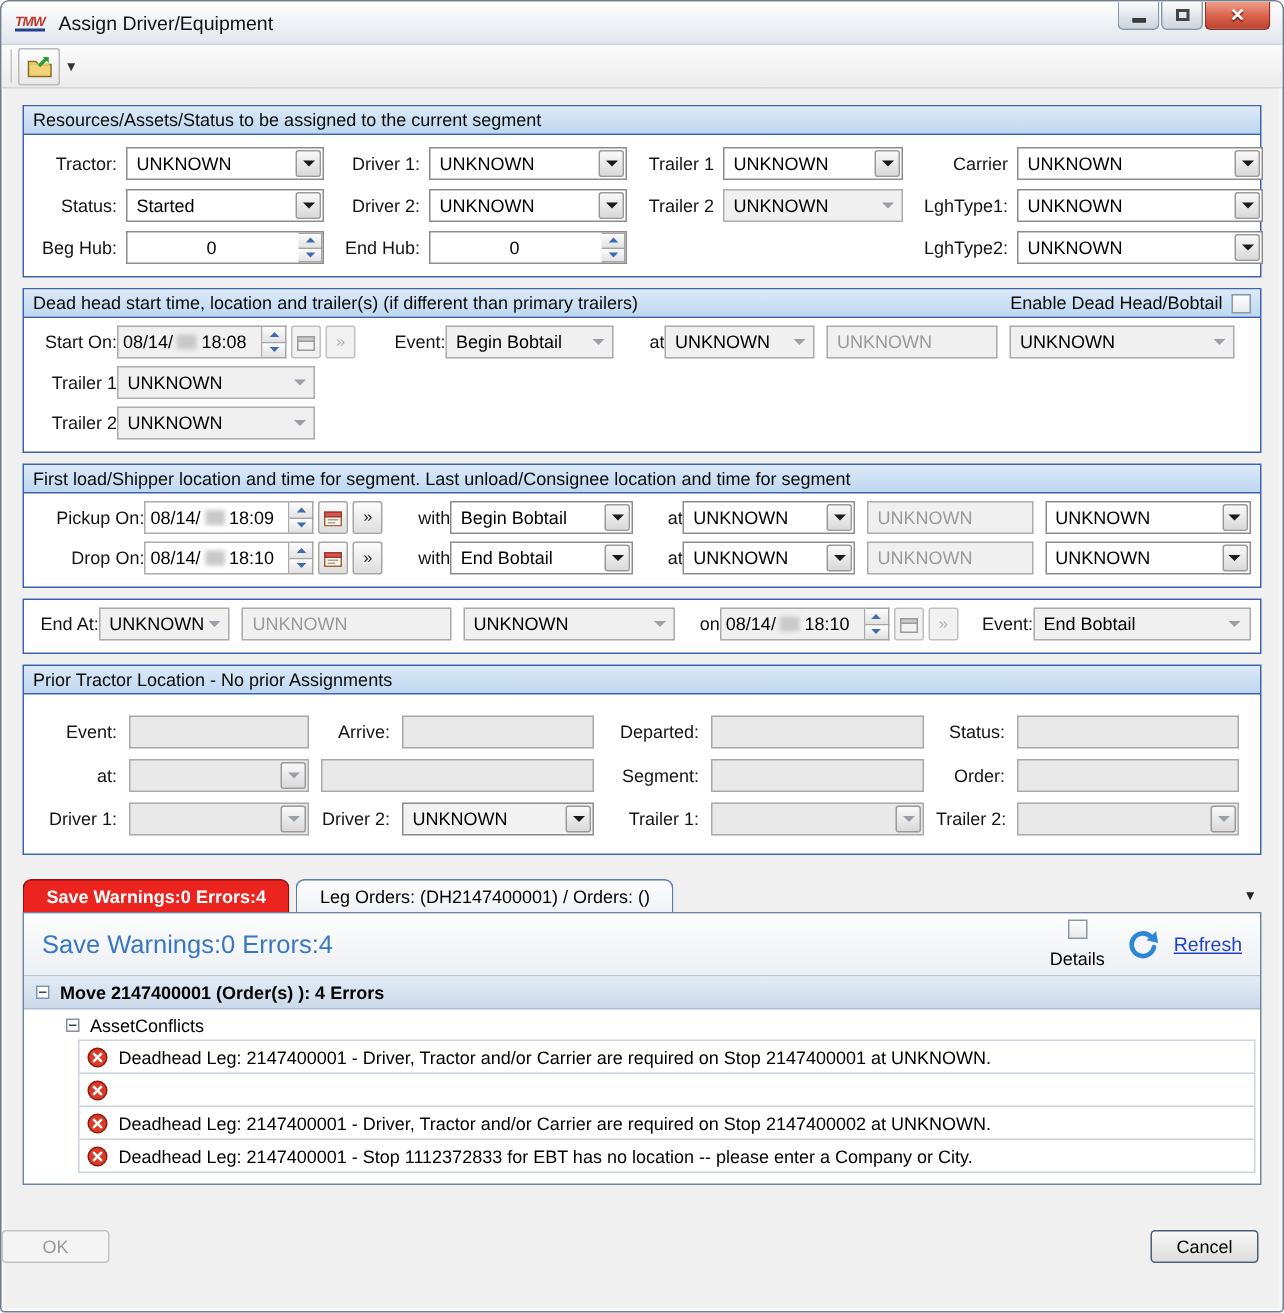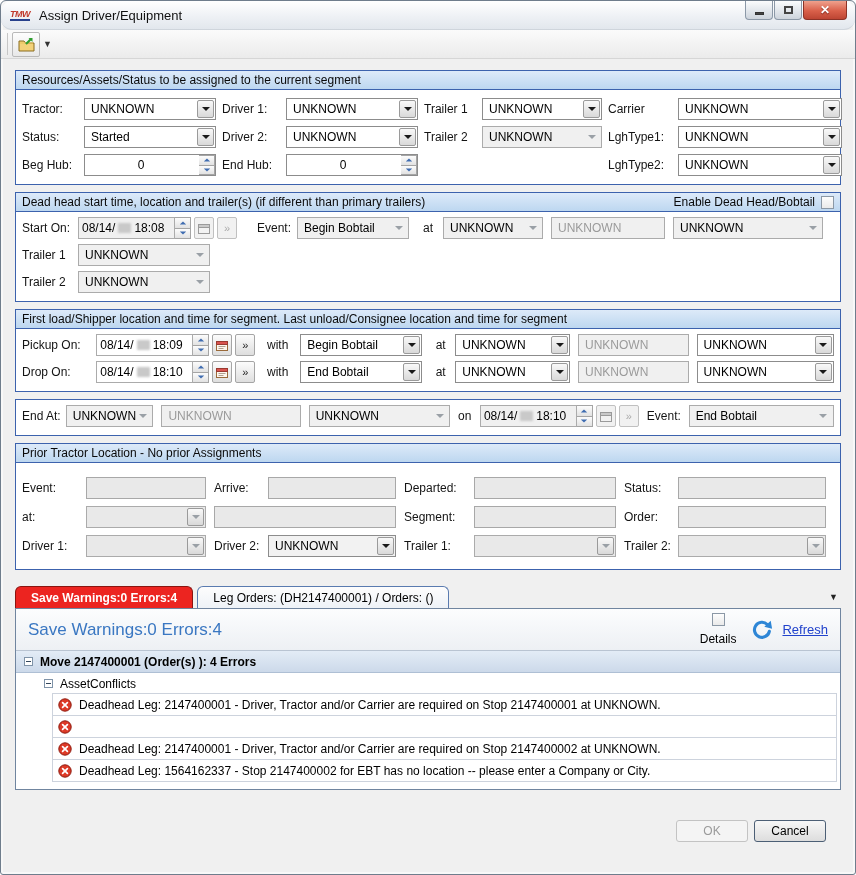--- a/index.html
+++ b/index.html
@@ -4,21 +4,21 @@
 <style>
   * { margin:0; padding:0; box-sizing:border-box; }
   html,body { width:856px; height:875px; background:#fff; overflow:hidden;
     font-family:"Liberation Sans", sans-serif; font-size:12px; color:#000; }
   .window { position:absolute; inset:0; background:#f0f0f0;
     border:1px solid #6f7d8c; border-radius:6px 6px 3px 3px; overflow:hidden;
     box-shadow: inset 0 0 0 2px rgba(255,255,255,.55); }
 
   
   .titlebar { height:29px; background:linear-gradient(#ffffff,#eef1f5 55%,#e2e7ed);
-    border-bottom:1px solid #cfd5dc; display:flex; align-items:center; padding-left:9px; position:relative;border-radius:11px; }
+    border-bottom:1px solid #cfd5dc; display:flex; align-items:center; padding-left:9px; position:relative; }
   .logo { font-size:9px; font-weight:bold; font-style:italic; color:#c0392b;
     border-bottom:2px solid #27408b; line-height:10px; margin-right:9px; letter-spacing:-.5px; }
   .title { font-size:13px; color:#111; }
   .winbtns { position:absolute; top:0; right:8px; display:flex; }
   .winbtn { width:28px; height:19px; margin-left:1px; border:1px solid #8b98a7; border-top:none;
     border-radius:0 0 4px 4px; background:linear-gradient(#fbfcfd,#dfe4ea 60%,#cdd4dc);
     display:flex; align-items:center; justify-content:center; }
   .winbtn.close { width:44px; background:linear-gradient(#efa18d,#d9604a 55%,#bd4533);
     border-color:#8c3226; }
   .glyph-min { width:9px; height:3px; background:#444; border:1px solid #333; margin-top:6px; }
@@ -27,21 +27,21 @@
 
   
   .toolbar { height:29px; background:linear-gradient(#fbfbfb,#ebebeb);
     border-bottom:1px solid #d6d6d6; display:flex; align-items:center; padding:0 4px; }
   .tb-sep { width:1px; height:22px; background:#c6c6c6; margin:0 4px 0 2px; }
   .tb-btn { width:28px; height:25px; display:flex; align-items:center; justify-content:center;
     border:1px solid #b9b9b9; border-radius:2px; background:linear-gradient(#fdfdfd,#e8e8e8); }
   .tb-caret { margin-left:3px; font-size:9px; color:#333; }
 
   
-  .body-area { padding:11px 14px 0; }
+  .body-area { padding:11px 14px 0;text-align:right; }
   .section { border:1px solid #3c62ad; background:#fff; margin-bottom:7px; }
   .sec-head { height:19px; background:linear-gradient(#ddeaf9,#bdd7f0);
     border-bottom:1px solid #3c62ad; display:flex; align-items:center;
     justify-content:space-between; padding:0 6px; font-size:12px; color:#0a0a0a; }
   .lbl { color:#141414; white-space:nowrap; }
 
   .combo { height:22px; border:1px solid #8c8c8c; background:#fff; position:relative;
     display:flex; align-items:center; padding:0 20px 0 6px; white-space:nowrap; overflow:hidden; }
   .arrow-btn { position:absolute; right:1px; top:1px; bottom:1px; width:17px;
     border:1px solid #9a9a9a; border-radius:2px; background:linear-gradient(#f9f9f9,#d9d9d9);
@@ -110,21 +110,21 @@
   .group-row { height:21px; display:flex; align-items:center; gap:7px; padding-left:28px; }
   .expander { width:9px; height:9px; border:1px solid #7f93a8; background:#fff;
     position:relative; flex:none; }
   .expander::after { content:""; position:absolute; left:1px; right:1px; top:3px;
     height:1px; background:#33475c; }
   .err-row { margin:-1px 3px 0 36px; height:23px; border:1px solid #cdd3dd; background:#fff;
     display:flex; align-items:center; gap:7px; padding-left:5px; }
   .err-row svg { flex:none; }
 
   
-  .footer { display:flex; justify-content:flex-end; gap:6px; margin-top:30px; padding-right:29px; }
+  .footer { display:flex; justify-content:space-between; gap:21px; margin-top:30px; padding-right:16px; }
   .btn { width:72px; height:22px; border-radius:3px; display:flex; align-items:center;
     justify-content:center; font-size:12px; }
   .btn.ok { background:#f4f4f4; color:#9a9a9a; border:1px solid #c3c3c3; }
   .btn.cancel { background:linear-gradient(#f7f7f7,#dddddd); border:1px solid #4c5f75; color:#000; }
 </style>
 </head>
 <body>
 
 <div class="window">
 
@@ -607,21 +607,21 @@
           <circle cx="7" cy="7" r="6.2" fill="#dd3a27" stroke="#8e1b10"></circle>
           <path d="M4.6 4.6 L9.4 9.4 M9.4 4.6 L4.6 9.4" stroke="#fff" stroke-width="1.7" stroke-linecap="round"></path>
         </svg>
       <span>Deadhead Leg: 2147400001 - Driver, Tractor and/or Carrier are required on Stop 2147400002 at UNKNOWN.</span>
     </div>
     <div class="err-row">
       <svg width="14" height="14" viewBox="0 0 14 14">
           <circle cx="7" cy="7" r="6.2" fill="#dd3a27" stroke="#8e1b10"></circle>
           <path d="M4.6 4.6 L9.4 9.4 M9.4 4.6 L4.6 9.4" stroke="#fff" stroke-width="1.7" stroke-linecap="round"></path>
         </svg>
-      <span>Deadhead Leg: 1564162337 - Stop 2147400002 for EBT has no location -- please enter a Company or City.</span>
+      <span>Deadhead Leg: 2147400001 - Stop 1112372833 for EBT has no location -- please enter a Company or City.</span>
     </div>
   </div>
 
   <div class="footer">
     <div class="btn ok">OK</div>
     <div class="btn cancel">Cancel</div>
   </div>
 
 </div>
 

